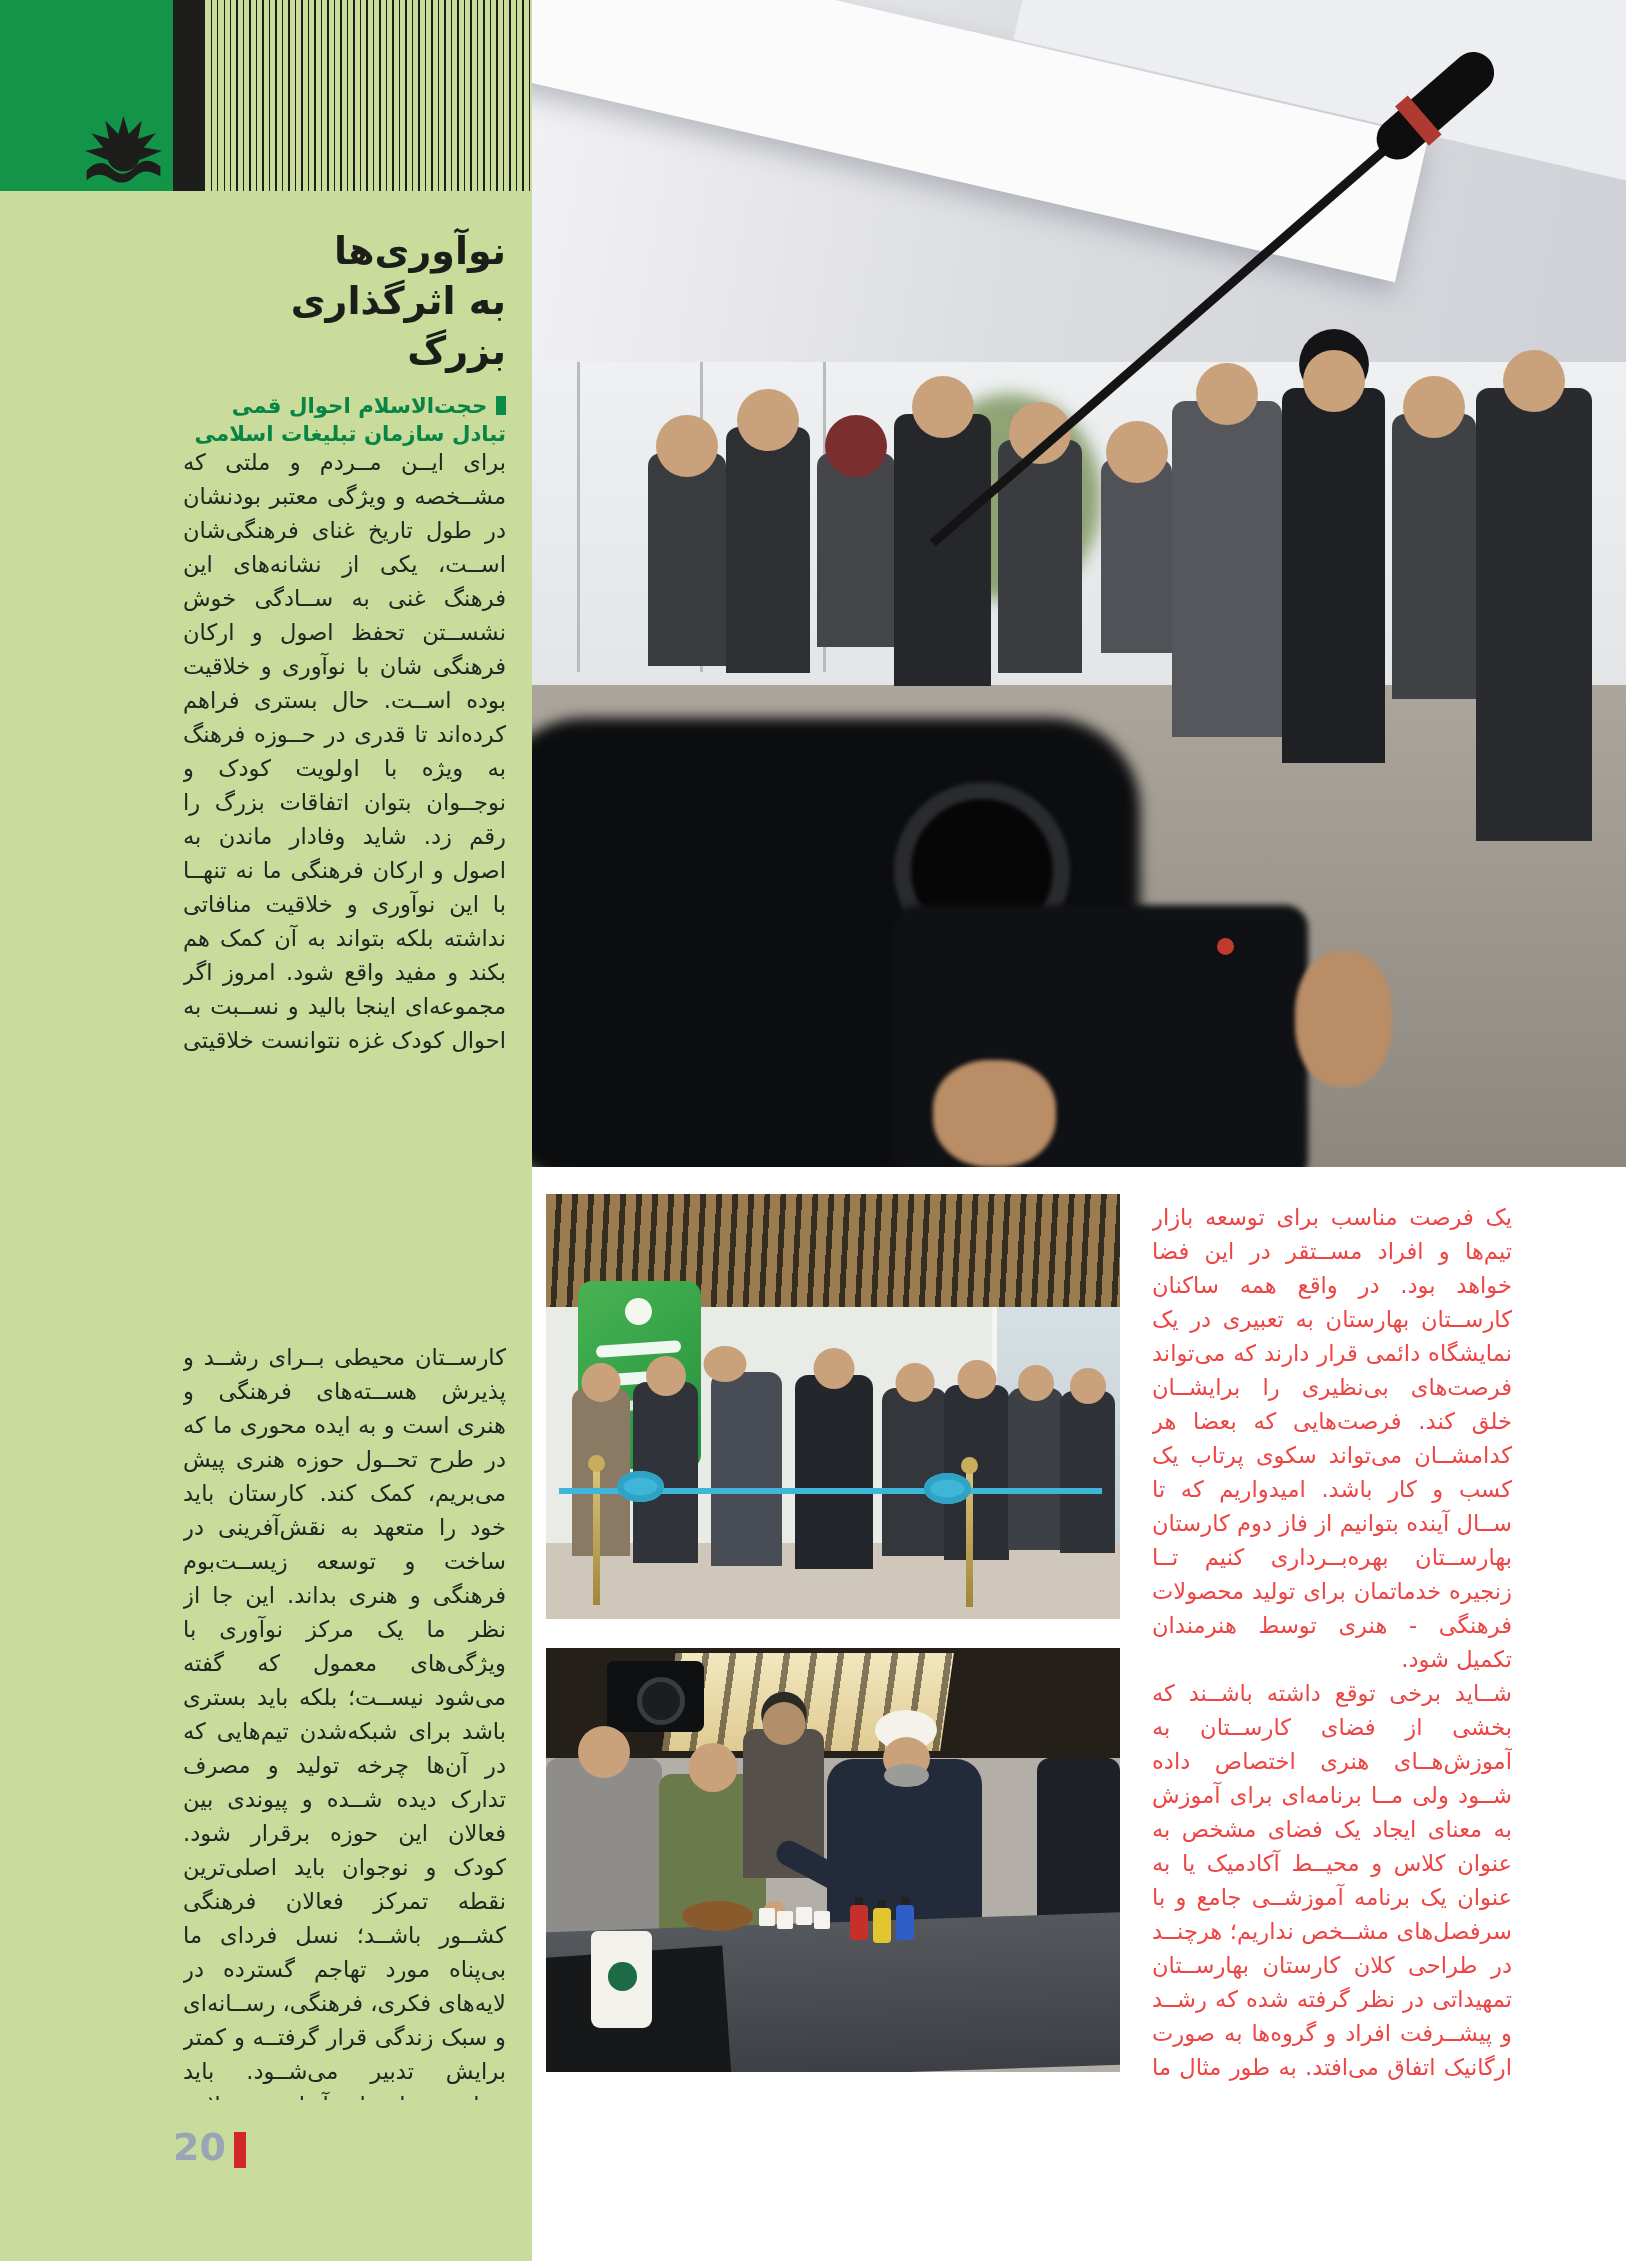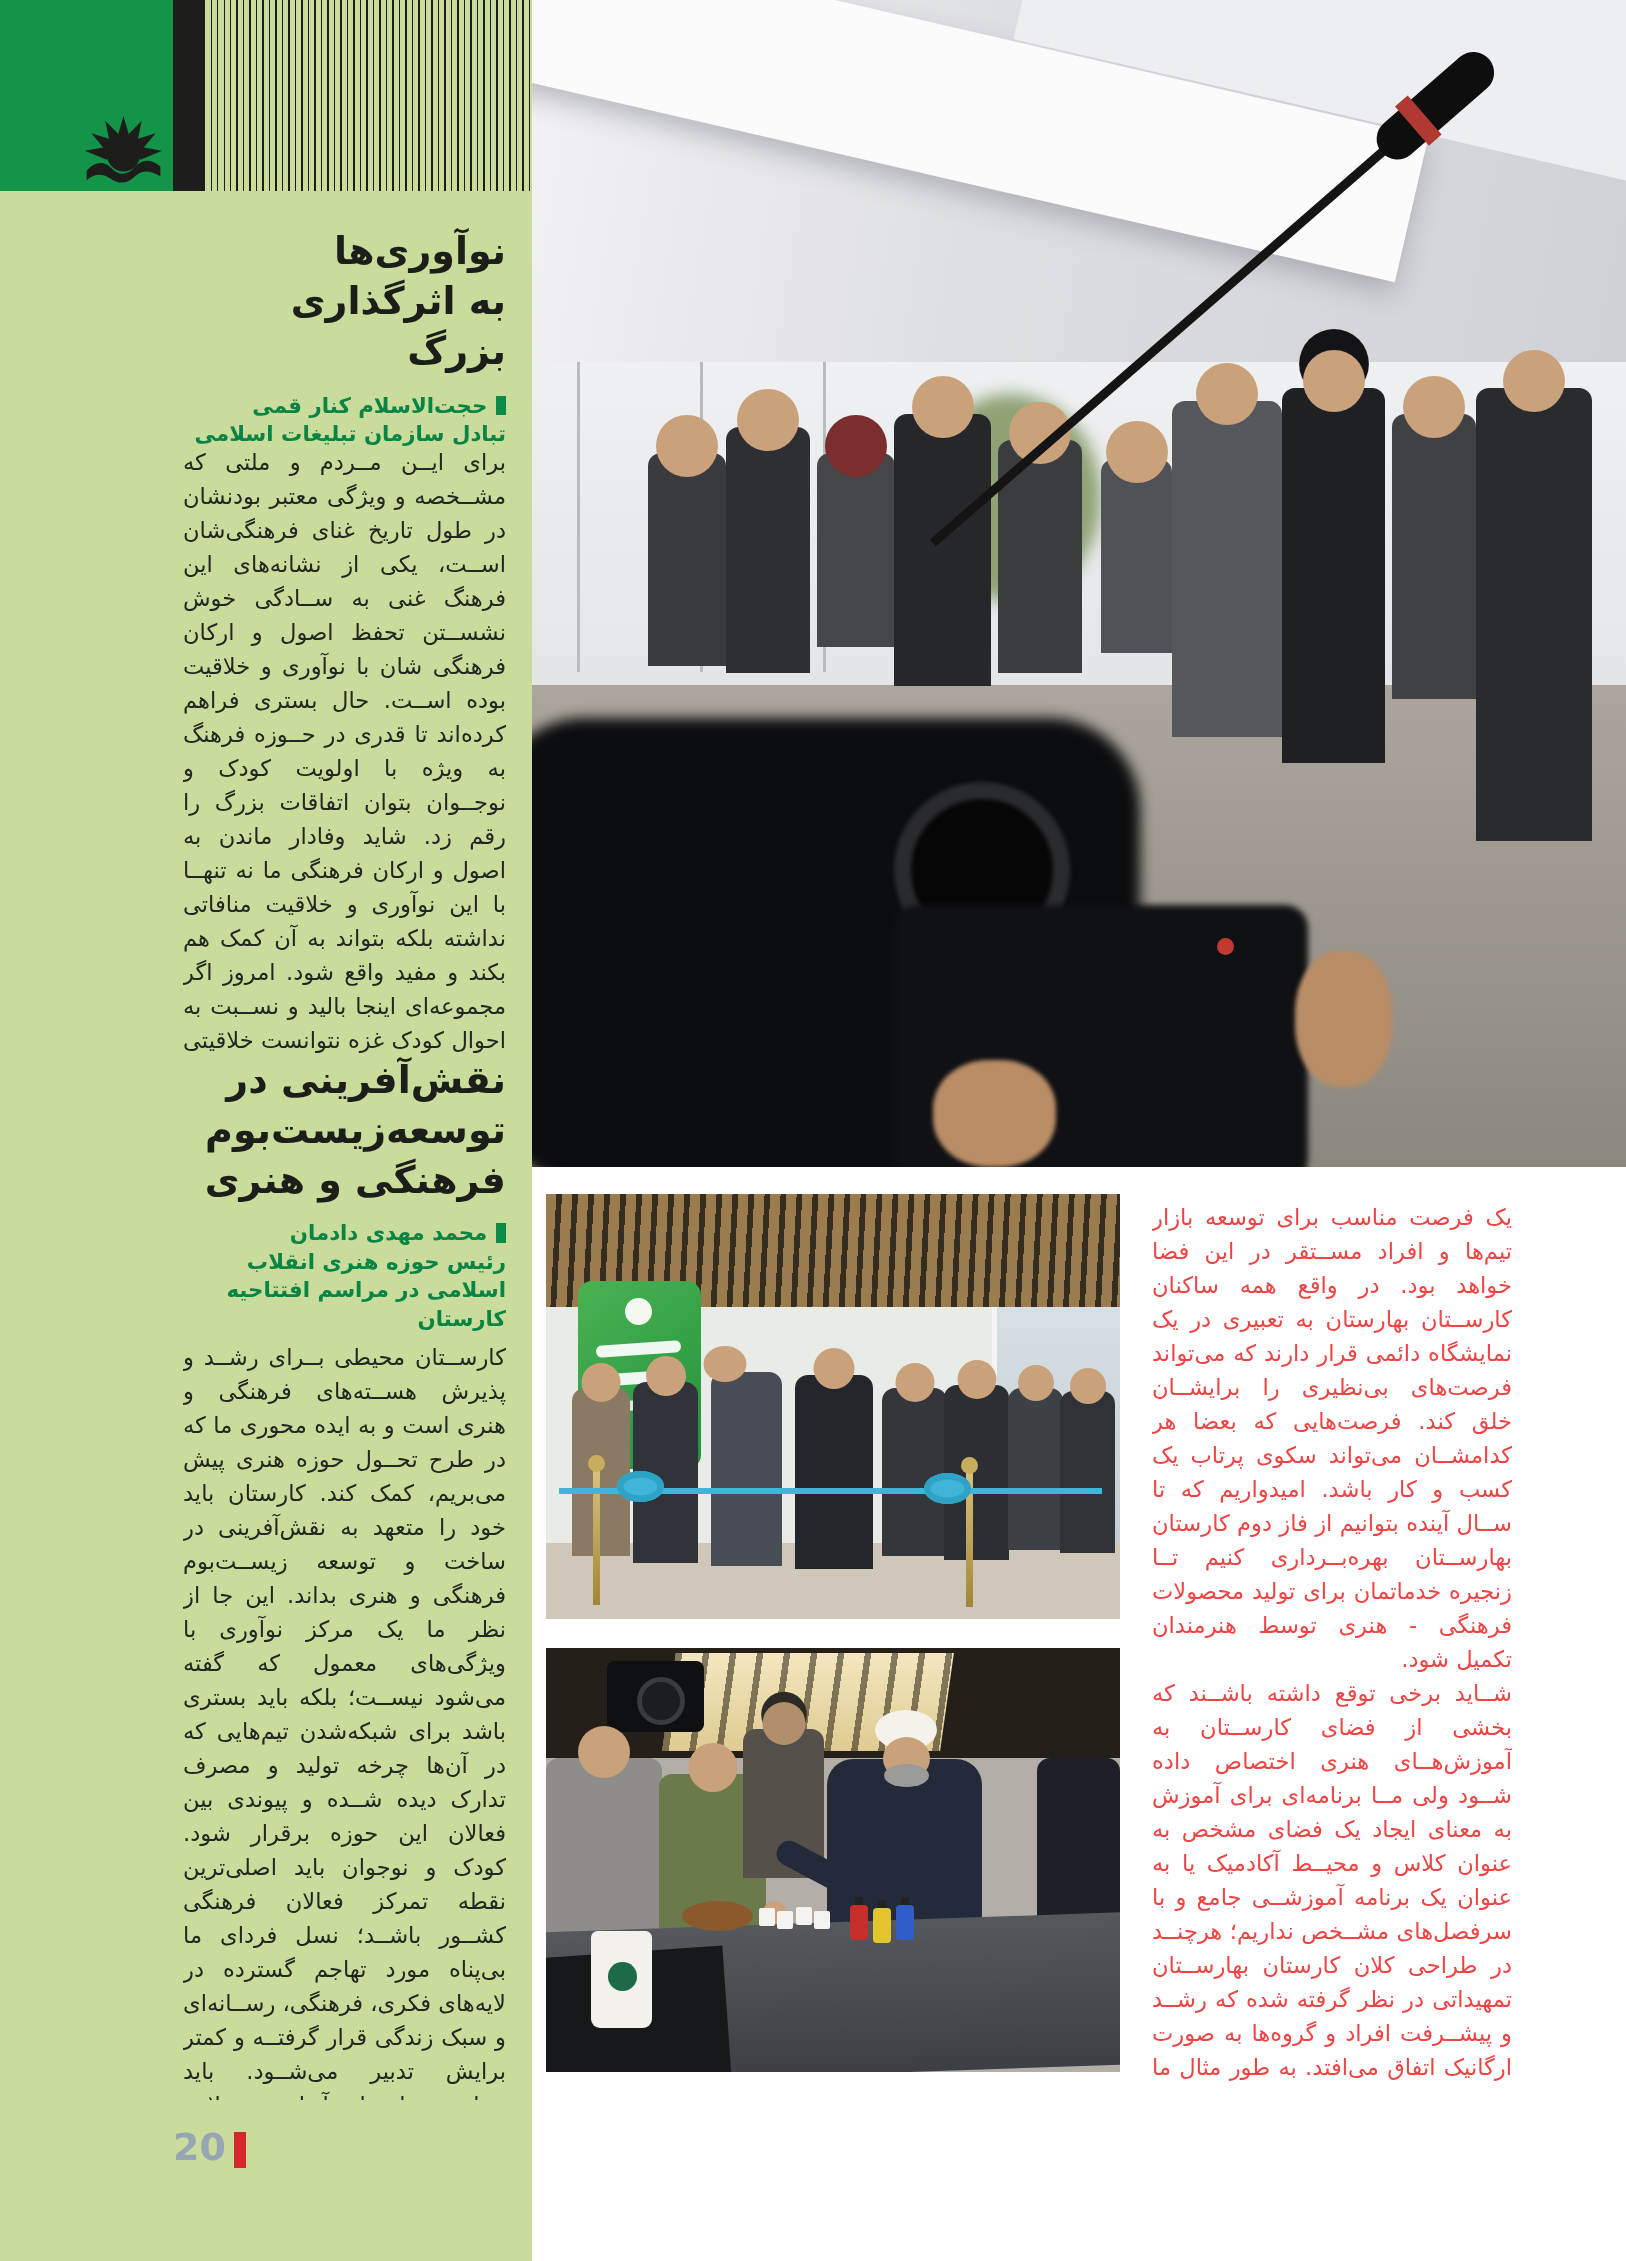--- a/index.html
+++ b/index.html
@@ -118,39 +118,28 @@
   </div>
   <div class="mast-black"></div>
   <div class="mast-stripes"></div>
 
   <div class="txtcol" style="top:226px;">
     <h1 class="headline">
       <span style="display:block">نوآوری‌ها</span>
       <span style="display:block">به اثرگذاری بزرگ</span>
     </h1>
     <div class="byline" style="margin-top:15.5px;">
-      <div><span class="sq"></span><span>حجت‌الاسلام کنار قمی</span></div>
+      <div><span class="sq"></span><span>حجت‌الاسلام احوال قمی</span></div>
       <div>تبادل سازمان تبلیغات اسلامی</div>
     </div>
   </div>
   <div class="txtcol bodytext" style="top:445px;height:608px;">
     <p>برای ایــن مــردم و ملتی که مشــخصه و ویژگی معتبر بودنشان در طول تاریخ غنای فرهنگی‌شان اســت، یکی از نشانه‌های این فرهنگ غنی به ســادگی خوش نشســتن تحفظ اصول و ارکان فرهنگی شان با نوآوری و خلاقیت بوده اســت. حال بستری فراهم کرده‌اند تا قدری در حــوزه فرهنگ به ویژه با اولویت کودک و نوجــوان بتوان اتفاقات بزرگ را رقم زد. شاید وفادار ماندن به اصول و ارکان فرهنگی ما نه تنهــا با این نوآوری و خلاقیت منافاتی نداشته بلکه بتواند به آن کمک هم بکند و مفید واقع شود. امروز اگر مجموعه‌ای اینجا بالید و نســبت به احوال کودک غزه نتوانست خلاقیتی داشته باشد که بتواند صدای مظلوم ستمدیده باشد، به وظایف خود به درســتی عمل نکرده است. امیدواریم نوآوری‌ها به اثرگذاری برسد.</p>
   </div>
 
-  <div class="txtcol" style="top:1055px;">
-    <h1 class="headline">
-      <span style="display:block">نقش‌آفرینی در</span>
-      <span style="display:block">توسعه‌زیست‌بوم</span>
-      <span style="display:block">فرهنگی و هنری</span>
-    </h1>
-    <div class="byline" style="margin-top:14.2px;">
-      <div><span class="sq"></span><span>محمد مهدی دادمان</span></div>
-      <div>رئیس حوزه هنری انقلاب اسلامی در مراسم افتتاحیه کارستان</div>
-    </div>
-  </div>
   <div class="txtcol bodytext" style="top:1340px;height:760px;">
     <p>کارســتان محیطی بــرای رشــد و پذیرش هســته‌های فرهنگی و هنری است و به ایده محوری ما که در طرح تحــول حوزه هنری پیش می‌بریم، کمک کند. کارستان باید خود را متعهد به نقش‌آفرینی در ساخت و توسعه زیســت‌بوم فرهنگی و هنری بداند. این جا از نظر ما یک مرکز نوآوری با ویژگی‌های معمول که گفته می‌شود نیســت؛ بلکه باید بستری باشد برای شبکه‌شدن تیم‌هایی که در آن‌ها چرخه تولید و مصرف تدارک دیده شــده و پیوندی بین فعالان این حوزه برقرار شود. کودک و نوجوان باید اصلی‌ترین نقطه تمرکز فعالان فرهنگی کشــور باشــد؛ نسل فردای ما بی‌پناه مورد تهاجم گسترده در لایه‌های فکری، فرهنگی، رســانه‌ای و سبک زندگی قرار گرفتــه و کمتر برایش تدبیر می‌شــود. باید متناسب با نیاز آنها محصولاتی مناسب تدارک دیده شــود. ما تلاش کردیم کودک و نوجــوان را اولویت قرار دهیــم و در زنجیره تولید محصــول از حــوزه کتاب تــا فیلم و پویانمایی و سریال بر کمیت و کیفیت در این حوزه تاکید کنیم.</p>
   </div>
 
   <div class="rightcol">
     <p>یک فرصت مناسب برای توسعه بازار تیم‌ها و افراد مســتقر در این فضا خواهد بود. در واقع همه ساکنان کارســتان بهارستان به تعبیری در یک نمایشگاه دائمی قرار دارند که می‌تواند فرصت‌های بی‌نظیری را برایشــان خلق کند. فرصت‌هایی که بعضا هر کدامشــان می‌تواند سکوی پرتاب یک کسب و کار باشد. امیدواریم که تا ســال آینده بتوانیم از فاز دوم کارستان بهارســتان بهره‌بــرداری کنیم تــا زنجیره خدماتمان برای تولید محصولات فرهنگی - هنری توسط هنرمندان تکمیل شود.</p>
     <p>شــاید برخی توقع داشته باشــند که بخشی از فضای کارســتان به آموزش‌هــای هنری اختصاص داده شــود ولی مــا برنامه‌ای برای آموزش به معنای ایجاد یک فضای مشخص به عنوان کلاس و محیــط آکادمیک یا به عنوان یک برنامه آموزشــی جامع و با سرفصل‌های مشــخص نداریم؛ هرچنــد در طراحی کلان کارستان بهارســتان تمهیداتی در نظر گرفته شده که رشــد و پیشــرفت افراد و گروه‌ها به صورت ارگانیک اتفاق می‌افتد. به طور مثال ما با مهندسی در جریان ورودی مجموعه در نظر داریم که در کنار تیم‌هــای بزرگ و حرفه‌ای، افراد آماتور و تیم‌های نوپا هم مستقر شوند و از همنشینی و تبادل اطلاعات با آن‌ها این رشد و پیشرفت اتفاق بیفتد.</p>
   </div>
 
   <div class="pagenum">

